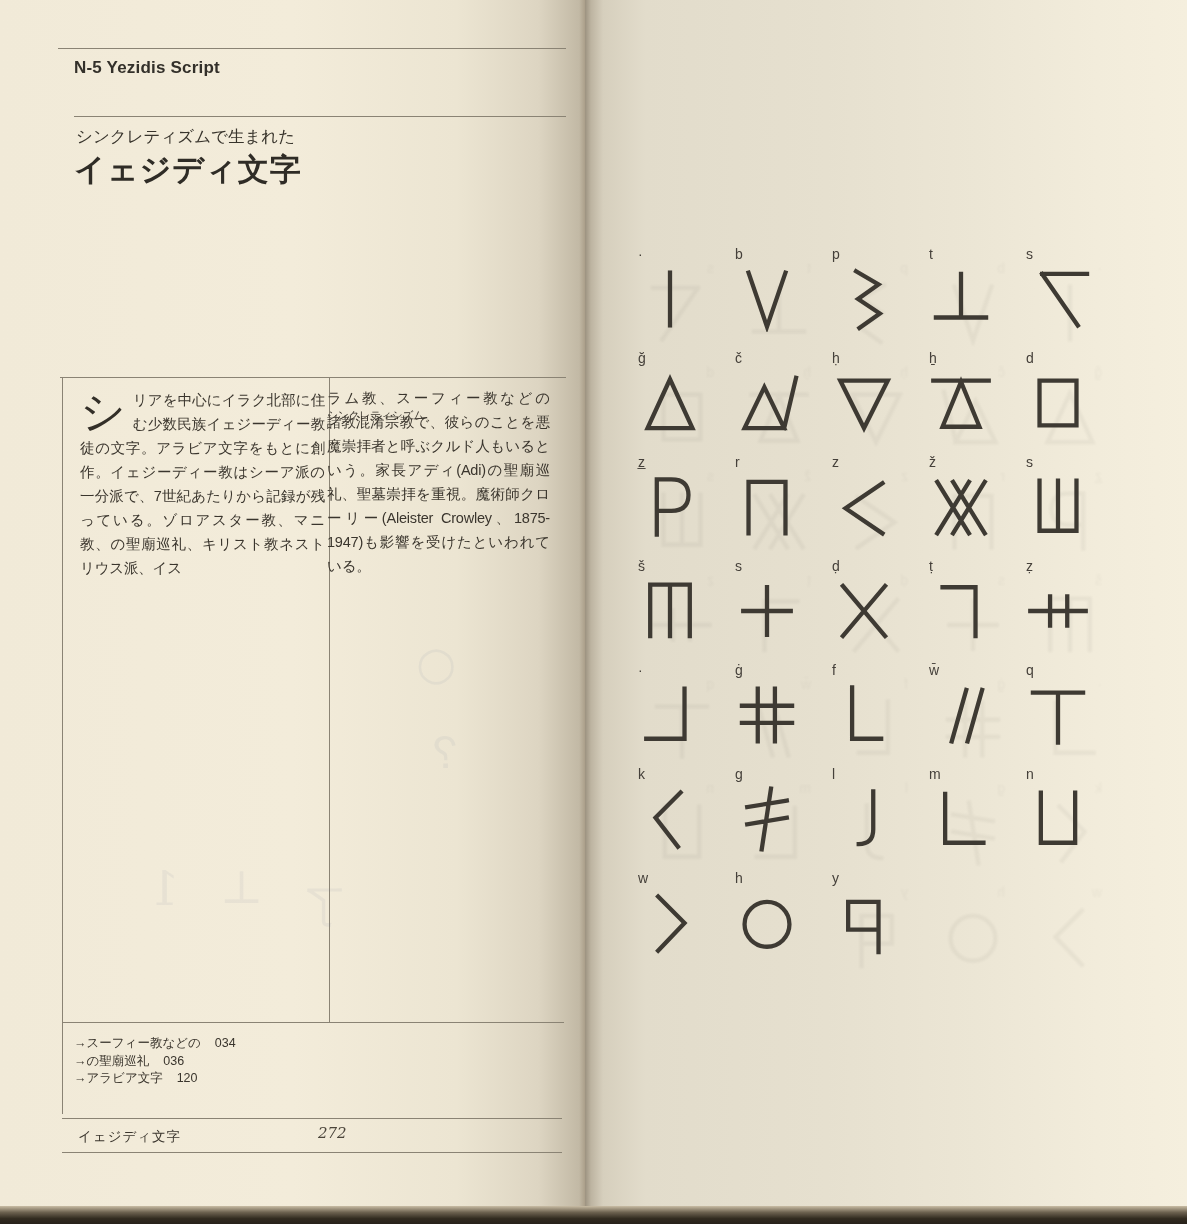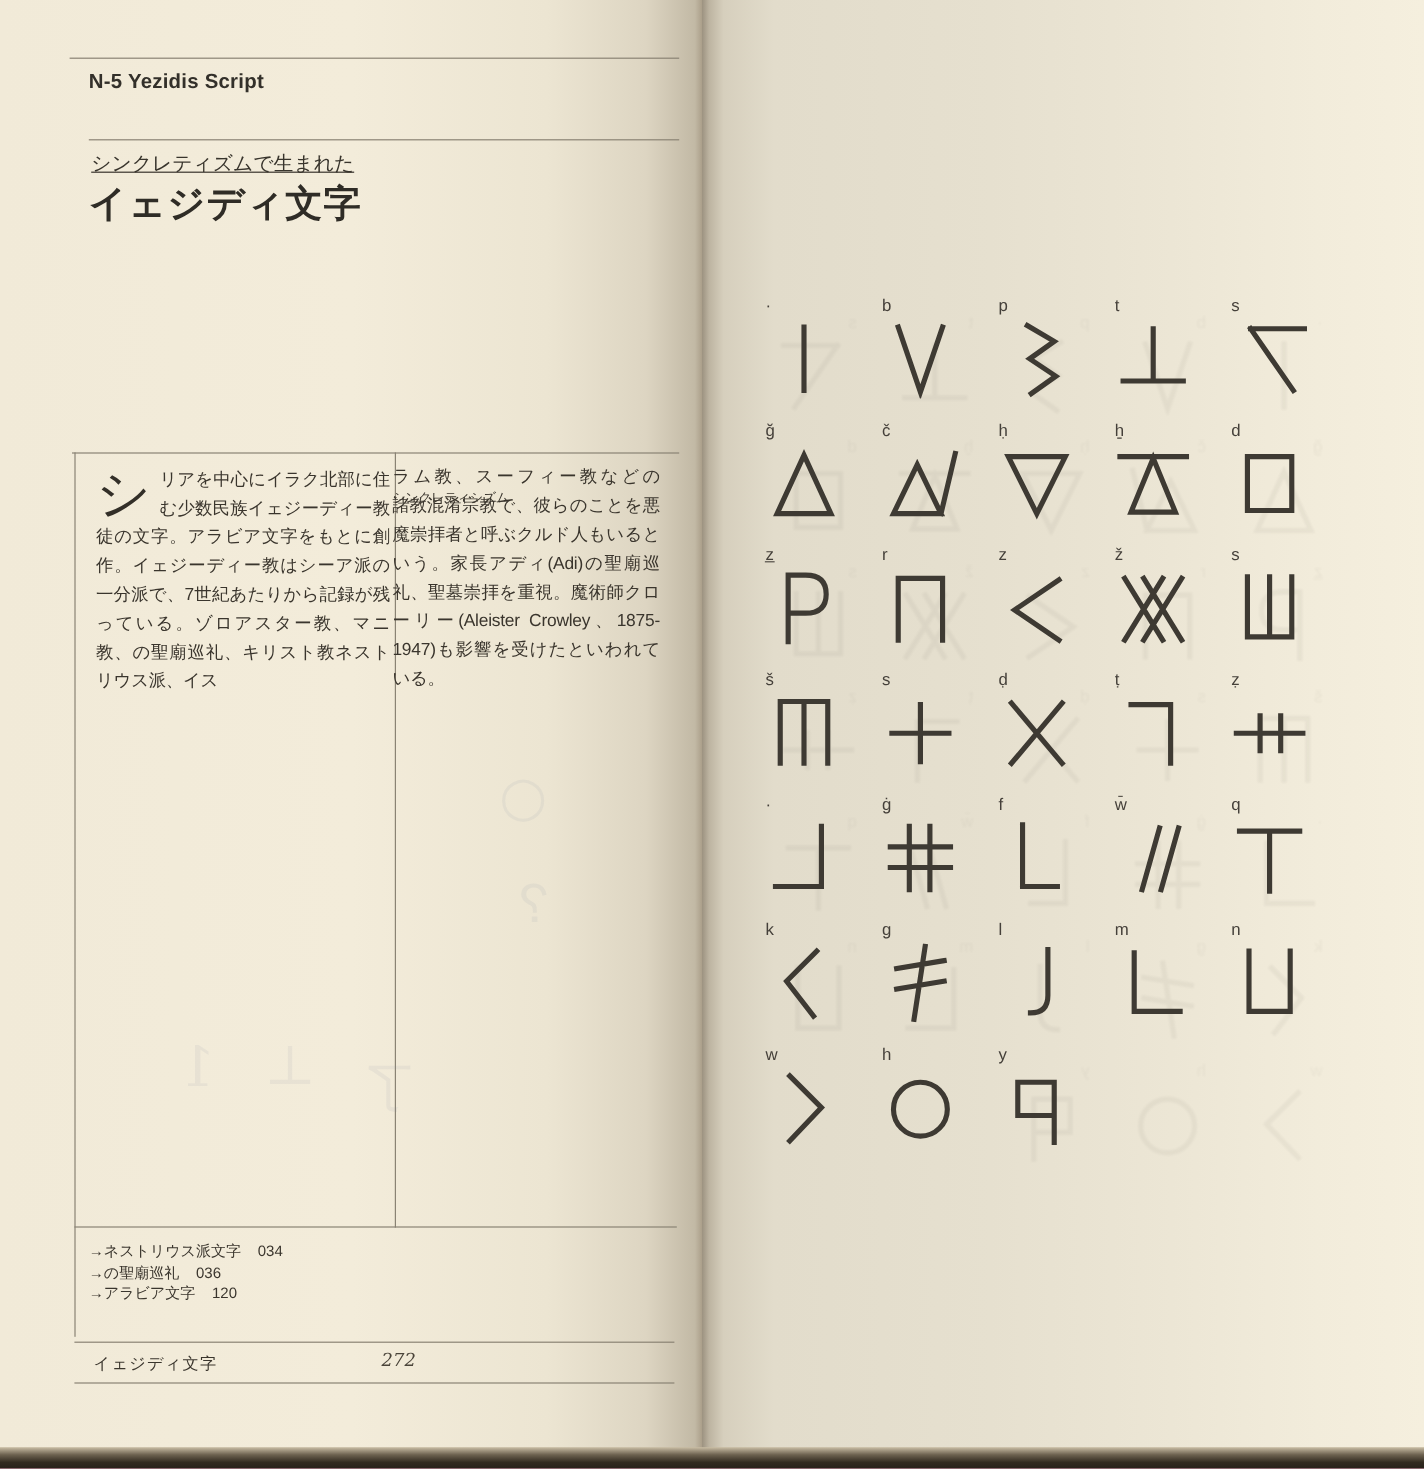--- a/index.html
+++ b/index.html
@@ -1,38 +1,38 @@
 <!DOCTYPE html>
 <html><head>
 <meta charset="utf-8">
 <style>
   html,body{margin:0;padding:0;background:#a99c84;}
   .spread{
     position:relative;width:1187px;height:1224px;overflow:hidden;
     font-family:"Liberation Sans", sans-serif;color:#3a352d;
-    background:#f9a8d4;
+    background:#0369a1;
   }
   .page{position:absolute;top:0;height:1212px;}
   .page-left{
     left:0;width:585px;
     background:linear-gradient(to right,#f1ead8 0%,#f3ecda 50%,#ece5d2 78%,#ddd5c2 92%,#c2b9a5 99%,#ab9f8a 100%);
   }
   .page-right{
     left:585px;width:602px;
     background:linear-gradient(to right,#9c9280 0%,#bdb4a1 1%,#d6cfbd 3%,#e2dccb 10%,#e6e0cf 40%,#ece6d5 65%,#f2ecdb 85%,#f5efde 100%);
   }
   .bottom-edge{
     position:absolute;left:0;top:1206px;width:1187px;height:18px;
     background:linear-gradient(to bottom,#c9bda4 0%,#6d6250 35%,#322b20 70%,#27211a 100%);
   }
   .rule{position:absolute;height:1px;background:#8a8374;}
   .vline{position:absolute;width:1px;background:#8a8374;}
 
   .kicker{position:absolute;left:74px;top:58px;font-size:17px;font-weight:bold;letter-spacing:.2px;color:#33302a;}
-  .subtitle{position:absolute;left:76px;top:126px;font-size:16.5px;color:#38342c;text-decoration:underline;}
+  .subtitle{position:absolute;left:76px;top:126px;font-size:16.5px;color:#38342c;}
   .page-title{position:absolute;left:74px;top:149px;font-size:31px;font-weight:bold;margin:0;color:#2f2c26;letter-spacing:1px;}
 
   .col{position:absolute;text-align:justify;font-size:14.5px;line-height:24px;color:#3a352d;letter-spacing:-.2px;}
   .col1{left:80px;top:388px;width:245px;}
   .col2{left:327px;top:386px;width:223px;}
   .dropcap{float:left;font-size:45px;line-height:42px;margin:3px 7px 0 0;font-family:"DejaVu Serif",serif;color:#332f28;}
 
   .ruby{position:relative;display:inline-block;line-height:24px;}
   .ruby .rt{position:absolute;left:0;top:-7px;font-size:11px;letter-spacing:-.5px;white-space:nowrap;color:#3a352d;}
 
@@ -77,21 +77,21 @@
 
     <div class="col col1">
       <span class="dropcap">シ</span><span>リアを中心にイラク北部に住む少数民族イェジーディー教徒の文字。アラビア文字をもとに創作。イェジーディー教はシーア派の一分派で、7世紀あたりから記録が残っている。ゾロアスター教、マニ教、の聖廟巡礼、キリスト教ネストリウス派、イス</span>
     </div>
 
     <div class="col col2">
       <span>ラム教、スーフィー教などの</span><span class="ruby"><span class="rb">諸教混淆</span><span class="rt">シンクレティシズム</span></span><span>宗教で、彼らのことを悪魔崇拝者と呼ぶクルド人もいるという。家長アディ(Adi)の聖廟巡礼、聖墓崇拝を重視。魔術師クローリー(Aleister Crowley、1875-1947)も影響を受けたといわれている。</span>
     </div>
 
     <div class="links">
-      <div class="link-row"><span>→</span><span>ネストリウス派文字</span><span class="link-page">034</span></div>
+      <div class="link-row"><span>→</span><span>スーフィー教などの</span><span class="link-page">034</span></div>
       <div class="link-row"><span>→</span><span>の聖廟巡礼</span><span class="link-page">036</span></div>
       <div class="link-row"><span>→</span><span>アラビア文字</span><span class="link-page">120</span></div>
     </div>
 
     <div class="rule" style="left:62px;top:1118px;width:500px;"></div>
     <div class="footer-title">イェジディ文字</div>
     <div class="folio">272</div>
     <div class="rule" style="left:62px;top:1152px;width:500px;"></div>
 
     <div id="leftGhosts">

